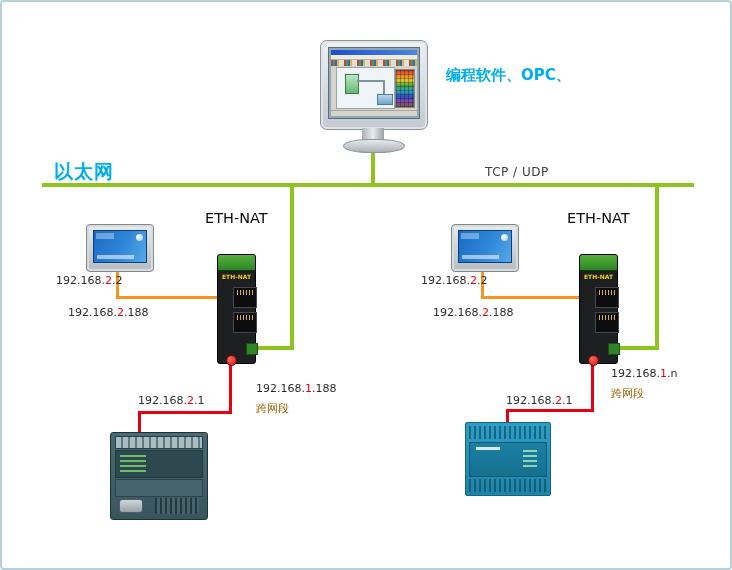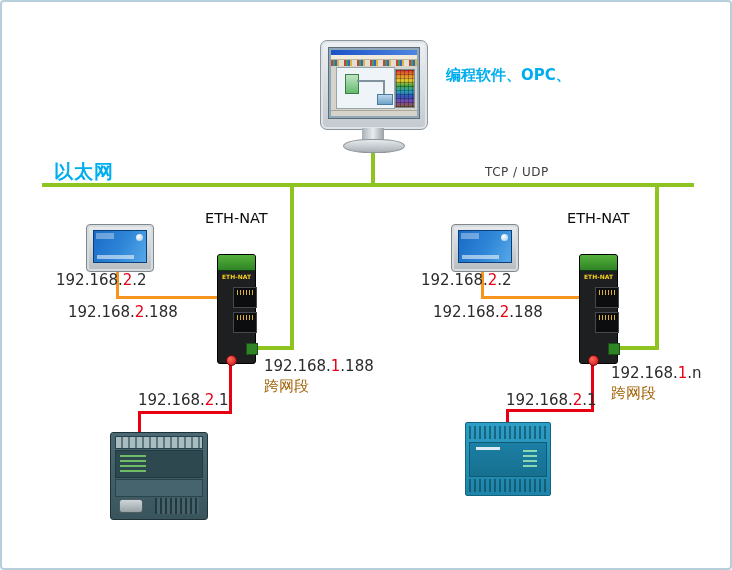--- a/index.html
+++ b/index.html
@@ -11,21 +11,21 @@
   .orange{background:#f7941d;}
   .red{background:#e60012;}
 
   
   .cyan-label{position:absolute;color:#00aeef;font-weight:bold;z-index:3;}
   .eth-label{left:46px;top:157px;font-size:19px;letter-spacing:1px;margin-left:6px;}
   .sw-label{left:444px;top:62px;font-size:15px;line-height:23px;}
   .sw-label span{display:block;}
   .proto{position:absolute;left:472px;top:163px;color:#3d3d3d;font-size:12px;letter-spacing:.5px;z-index:3;margin-left:11px;}
   .nat-title{position:absolute;font-size:14.5px;color:#0c0c0c;z-index:3;}
-  .ip{position:absolute;font-size:15px;color:#2b2b2b;white-space:nowrap;z-index:3;line-height:17px;}
+  .ip{position:absolute;font-size:11px;color:#2b2b2b;white-space:nowrap;z-index:3;line-height:17px;}
   .ip .hl{color:#e60012;}
   .ip .note{display:block;margin-top:3px;color:#a16207;}
 
   
   .monitor{position:absolute;left:318px;top:38px;width:106px;height:88px;background:linear-gradient(#eef1f3,#c3c9cf);border:1px solid #8d959c;border-radius:7px;box-shadow:inset 0 0 0 2px #dfe4e8;z-index:2;}
   .mon-screen{position:absolute;left:7px;top:6px;right:7px;bottom:10px;background:#8fa9ba;border:1px solid #5f6d77;}
   .win{position:absolute;inset:2px;background:#d6d3cb;}
   .win-title{height:5px;background:linear-gradient(90deg,#1b50c8,#4e86e0);}
   .win-menu{height:4px;background:#efeadb;border-bottom:1px solid #b9b4a6;}
   .win-tools{height:6px;background:repeating-linear-gradient(90deg,#c9413a 0 2px,#3aa05c 2px 4px,#3a62c9 4px 6px,#e0b63a 6px 8px,#e3dfd2 8px 13px);}
@@ -134,21 +134,21 @@
 
   <div class="nat" style="left:215px;top:252px;">
     <div class="nat-cap"></div>
     <div class="nat-label">ETH-NAT</div>
     <div class="nat-port p1"></div>
     <div class="nat-port p2"></div>
     <div class="nat-wan-conn"></div>
     <div class="nat-foot"></div>
   </div>
 
-  <div class="ip" style="left:254px;top:356px;margin-left:8px;"><span>192.168.</span><span class="hl">1</span><span>.188</span><span class="note">跨网段</span></div>
+  <div class="ip" style="left:254px;top:378px;"><span>192.168.</span><span class="hl">1</span><span>.188</span><span class="note">跨网段</span></div>
 
   <div class="ip" style="left:136px;top:390px;"><span>192.168.</span><span class="hl">2</span><span>.1</span></div>
 
   <div class="plc-a">
     <div class="term t-top"></div>
     <div class="band"></div>
     <div class="leds"></div>
     <div class="mid"></div>
     <div class="db9"></div>
     <div class="vents"></div>

